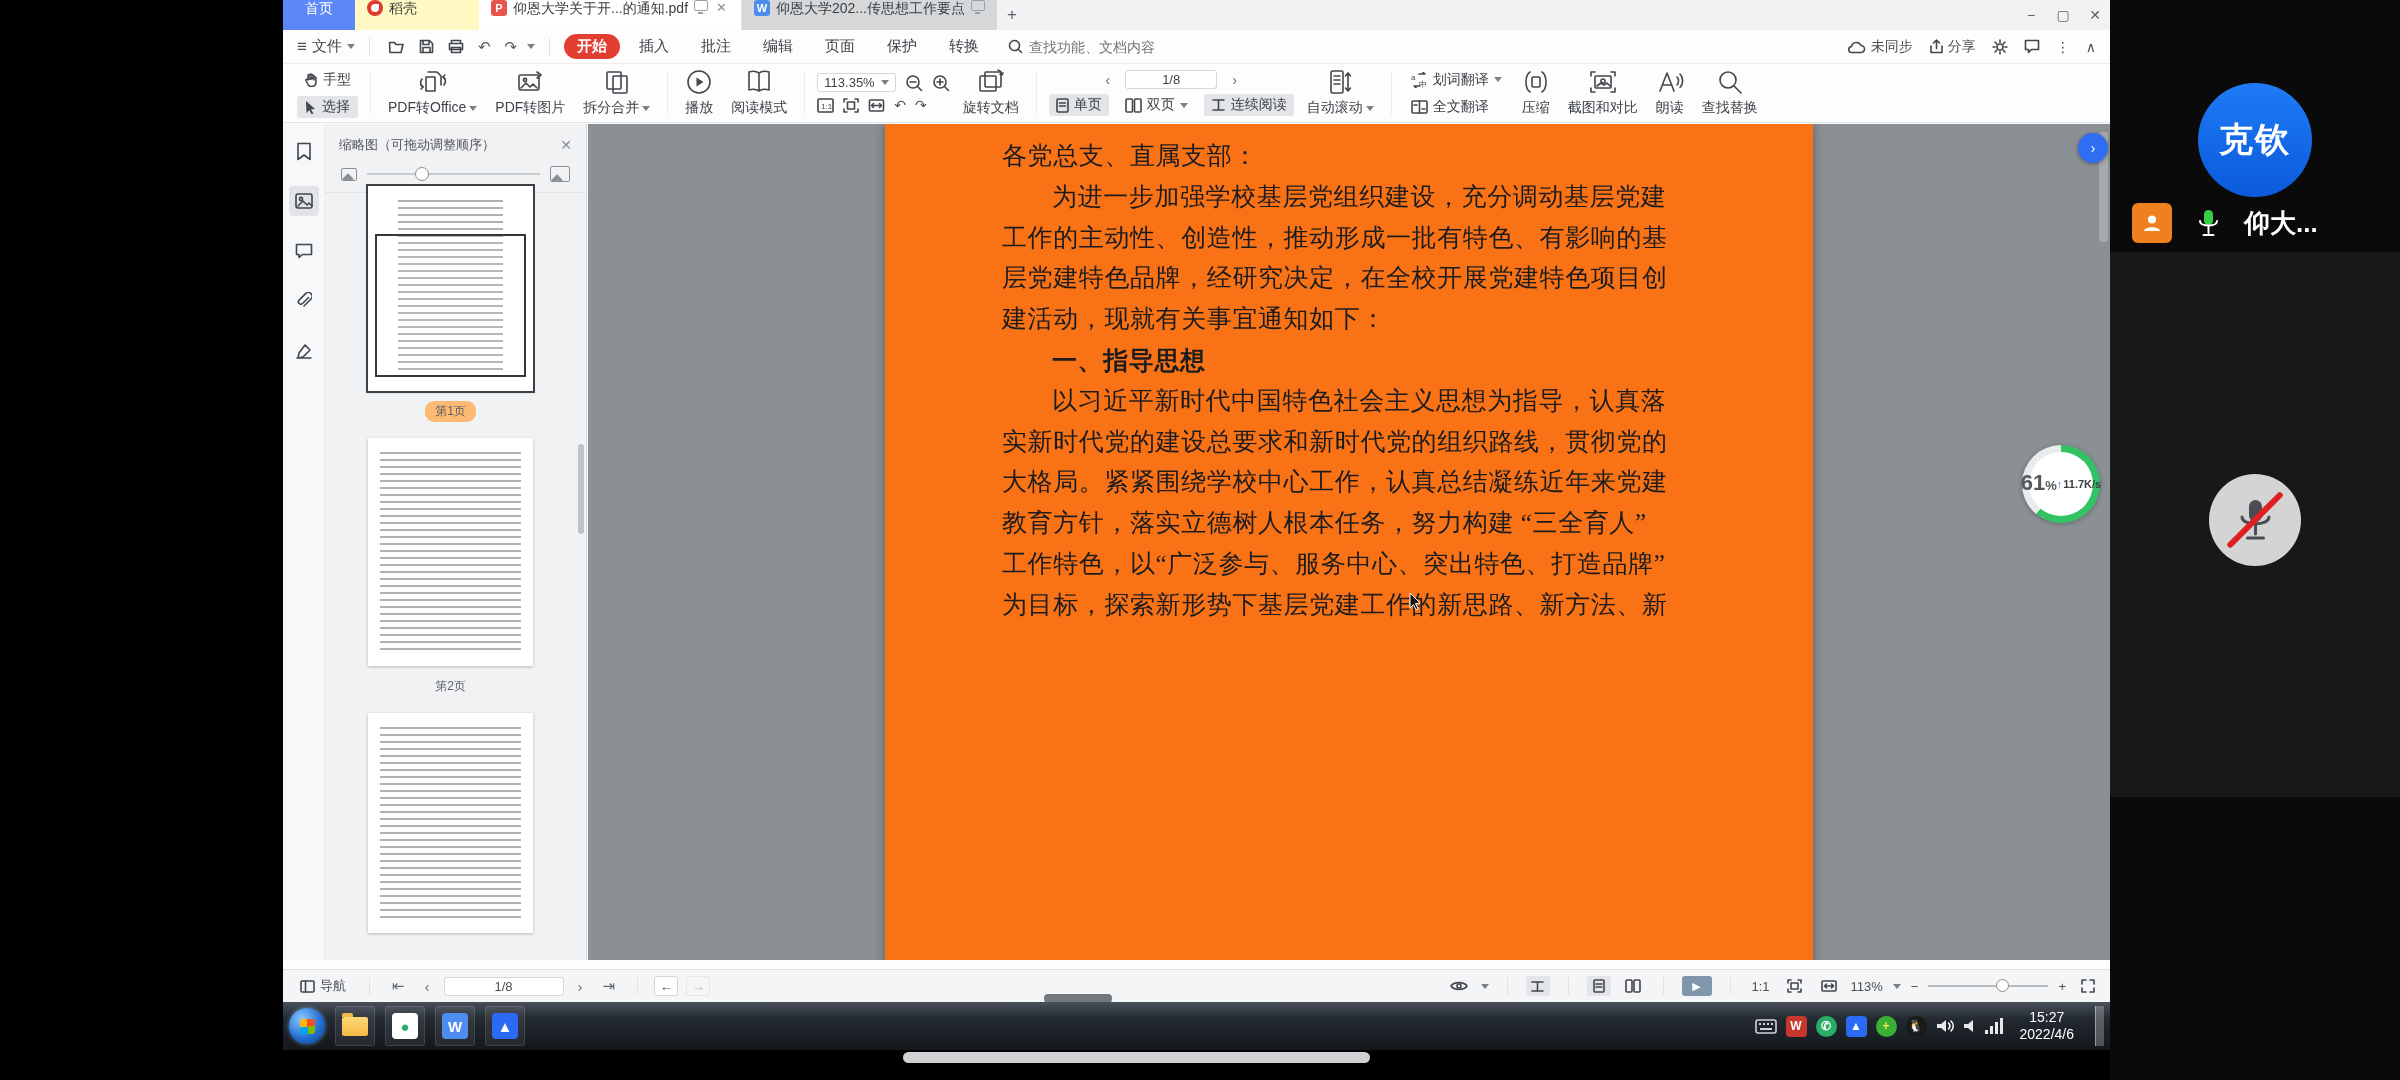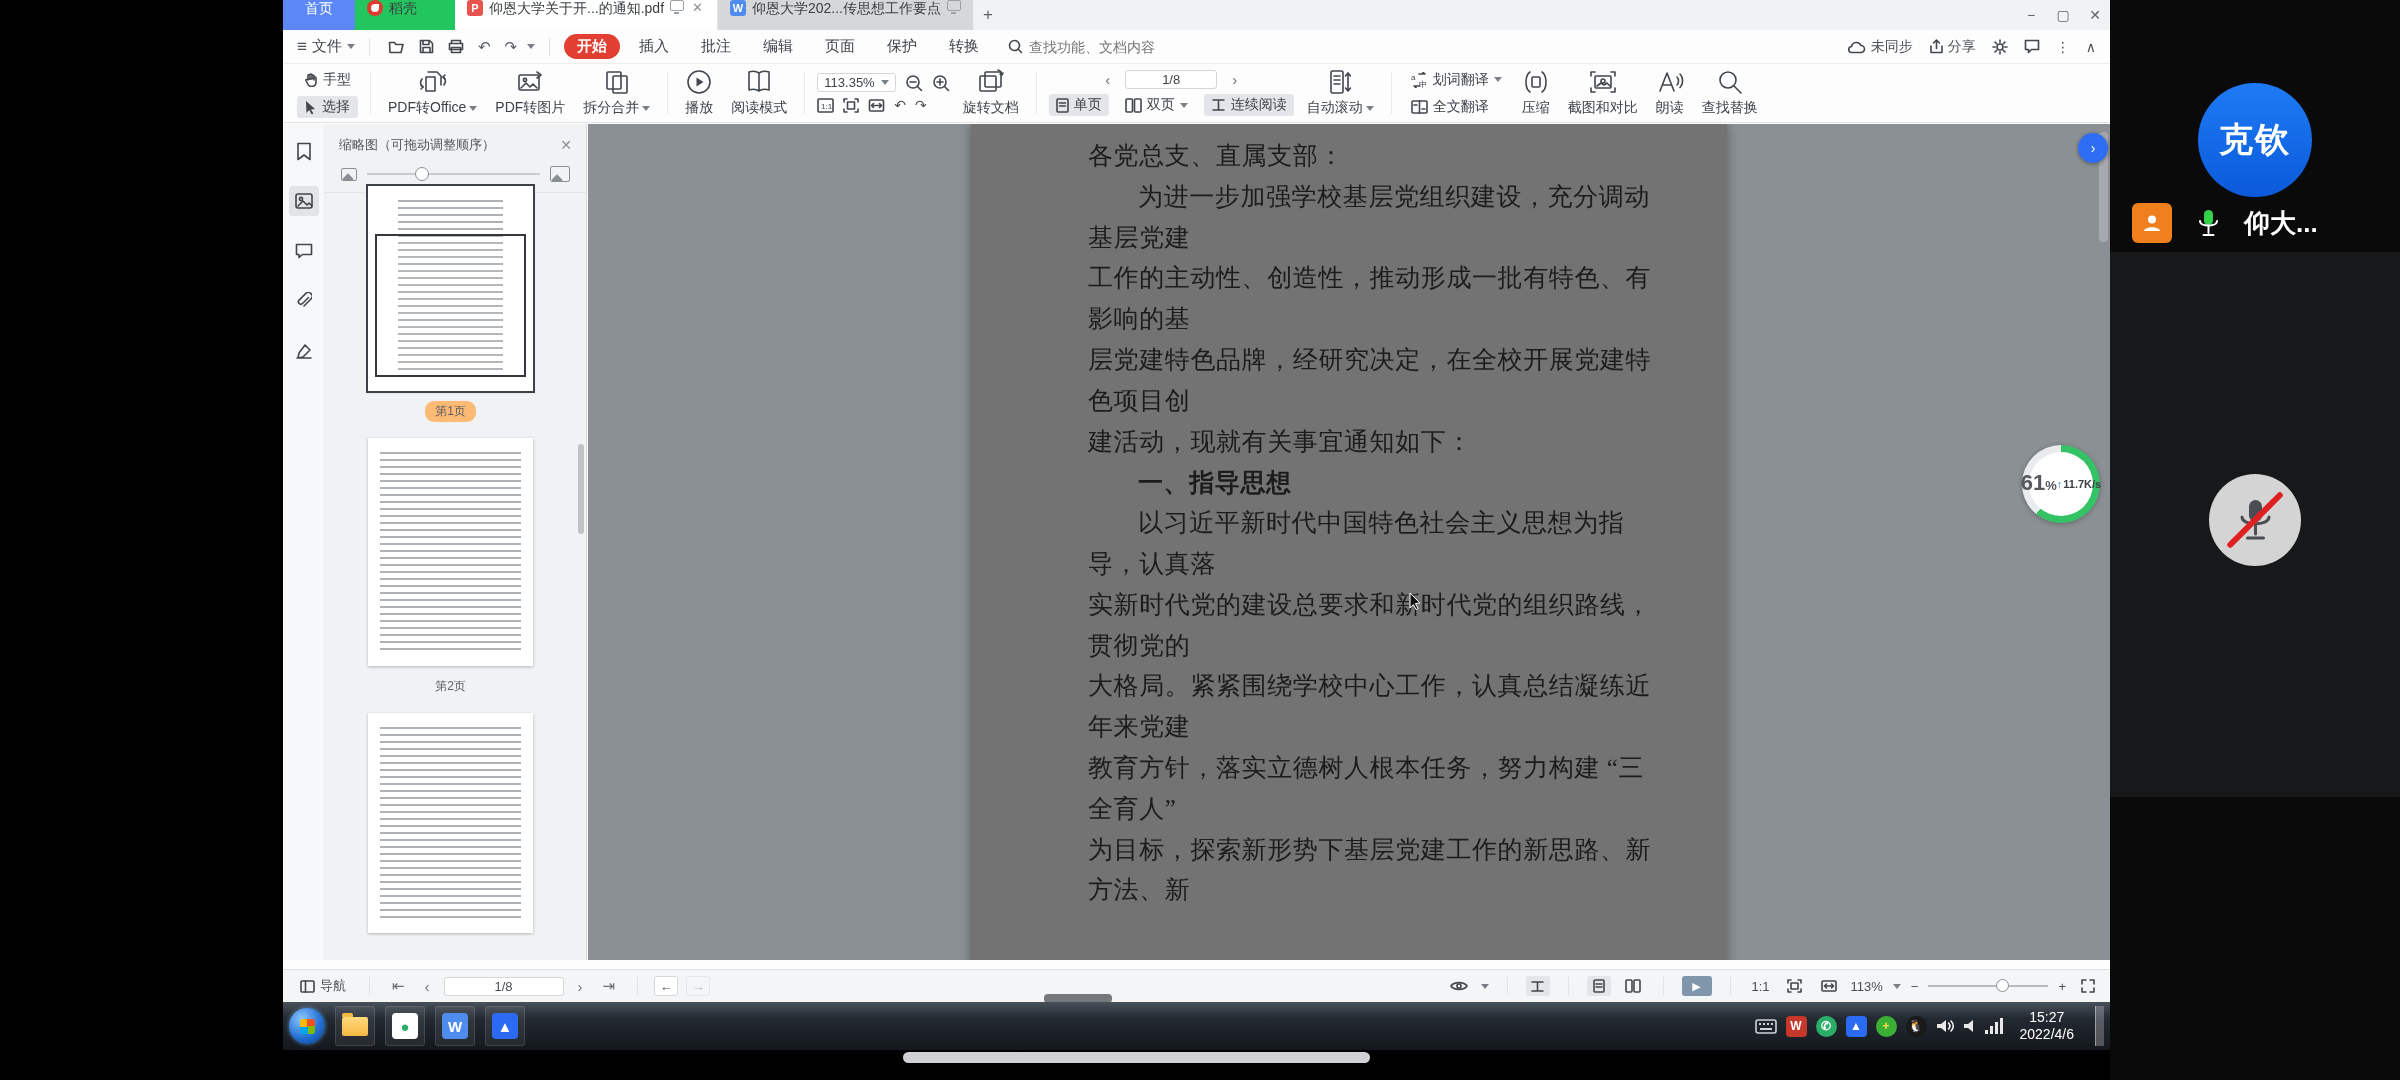--- a/index.html
+++ b/index.html
@@ -5,21 +5,21 @@
   *{box-sizing:border-box;margin:0;padding:0}
   html,body{width:2400px;height:1080px}
   body{background:#000;font-family:"Liberation Sans",sans-serif;position:relative;overflow:hidden;color:#3e4348}
   svg{display:block}
   
   #win{position:absolute;left:283px;top:0;width:1827px;height:1050px;background:#fdfdfe}
   
   .tabbar{position:relative;height:30px;background:#f1f2f4;display:flex;align-items:stretch;font-size:14px}
   .tab{display:flex;gap:6px;padding:0 12px;color:#3c4043;white-space:nowrap}
   .tab.home{background:#5b87f7;color:#fff;width:72px;justify-content:center}
-  .tab.docer{background:#22c55e;width:100px}
+  .tab.docer{background:#fef9c3;width:124px}
   .tab.pdf{background:#ffffff;border-right:1px solid #e3e4e6}
   .tab.word{background:#d5d7d9}
   .tabicon{width:16px;height:16px;border-radius:3px;display:flex;align-items:center;justify-content:center;color:#fff;font-size:11px;font-weight:bold;flex:0 0 auto}
   .ic-docer{background:#e0392e;border-radius:50%}
   .ic-docer i{display:block;width:8px;height:8px;background:#fff;border-radius:50% 0 50% 50%}
   .ic-pdf{background:#e8544d}
   .ic-word{background:#4e8cf0}
   .monitor{width:14px;height:11px;border:1.5px solid #9aa0a6;border-radius:2px;position:relative}
   .monitor:after{content:"";position:absolute;left:3px;bottom:-4px;width:5px;height:2px;background:#9aa0a6}
   .tclose{color:#8a9096;font-size:13px;padding:0 2px}
@@ -68,21 +68,21 @@
   .imgic.lg{width:20px;height:16px}
   .thumbwrap{position:absolute;left:0;right:10px;top:62px;bottom:0;display:flex;flex-direction:column;align-items:center}
   .thumb{width:165px;background:#fff;box-shadow:0 1px 3px rgba(0,0,0,.25);position:relative;padding:14px 12px}
   .tlines{height:100%;background:repeating-linear-gradient(180deg,#aeb2b5 0 2px,transparent 2px 7px)}
   .viewbox{position:absolute;left:7px;right:7px;top:48px;bottom:14px;border:2px solid #34383c;background:rgba(255,255,255,.08)}
   .thumb.sel{outline:2px solid #3c4248}
   .plabel{font-size:12px;color:#5a5e63;margin:10px 0 16px 0;padding:2px 10px;border-radius:9px}
   .plabel.cur{background:#fdba74}
   .pscroll{position:absolute;right:2px;top:320px;width:6px;height:90px;background:#c0c3c6;border-radius:3px}
   .canvas{position:absolute;left:305px;right:0;top:0;bottom:0;background:#8b9095;overflow:hidden}
-  .page{position:absolute;left:50%;transform:translateX(-50%);top:0;bottom:-20px;width:756px;background:#737373;box-shadow:0 0 10px rgba(0,0,0,.35);padding:12px 72px 0 117px}
+  .page{position:absolute;left:50%;transform:translateX(-50%);top:0;bottom:-20px;width:928px;background:#f97316;box-shadow:0 0 10px rgba(0,0,0,.35);padding:12px 72px 0 117px}
   .doc{font-family:"Liberation Serif","DejaVu Serif",serif;font-size:25px;line-height:40.8px;color:#1c1c1e;letter-spacing:.6px}
   .doc .ind{text-indent:2em}
   .doc .head{font-family:"Liberation Sans","DejaVu Sans",sans-serif;font-weight:bold;text-indent:2em}
   .cursor{position:absolute;left:821px;top:468px}
   .vscroll{position:absolute;right:2px;top:8px;width:9px;height:110px;background:#aaaeb2;border-radius:4px;opacity:.85}
   
   .statusbar{position:absolute;left:0;right:0;bottom:48px;height:28px;background:#f4f5f6;border-top:1px solid #dcdee0;display:flex;align-items:center;padding:16px 10px;font-size:13px;color:#4a4f54}
   .sb-left{display:flex;align-items:center;gap:8px}
   .sb-page{border:1px solid #d4d6d8;background:#fff;border-radius:3px;width:120px;text-align:center;padding:1px 0}
   .sb-mid{flex:1;position:relative;height:100%}
@@ -514,20 +514,21 @@
           <div>各党总支、直属支部：</div>
           <div class="ind">为进一步加强学校基层党组织建设，充分调动基层党建</div>
           <div>工作的主动性、创造性，推动形成一批有特色、有影响的基</div>
           <div>层党建特色品牌，经研究决定，在全校开展党建特色项目创</div>
           <div>建活动，现就有关事宜通知如下：</div>
           <div class="head">一、指导思想</div>
           <div class="ind">以习近平新时代中国特色社会主义思想为指导，认真落</div>
           <div>实新时代党的建设总要求和新时代党的组织路线，贯彻党的</div>
           <div>大格局。紧紧围绕学校中心工作，认真总结凝练近年来党建</div>
           <div>教育方针，落实立德树人根本任务，努力构建 “三全育人”</div>
+          <div>工作特色，以“广泛参与、服务中心、突出特色、打造品牌”</div>
           <div>为目标，探索新形势下基层党建工作的新思路、新方法、新</div>
 
         </div>
       </div>
       <span class="cursor">
           <svg width="16" height="20">
             <path d="M1 1l10 10-4.6.6 2.8 5-2.2 1-2.6-5L1 16z" fill="#111" stroke="#fff" stroke-width="1"></path>
           </svg>
         </span>
       <div class="vscroll"></div>

